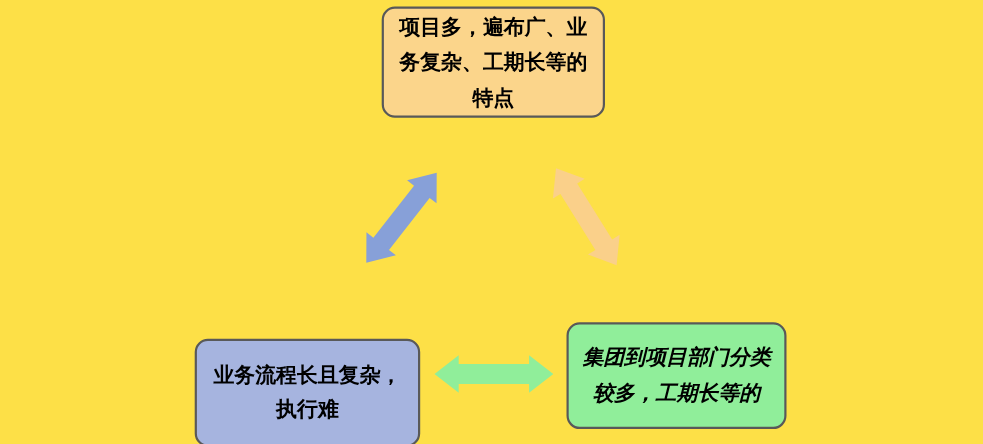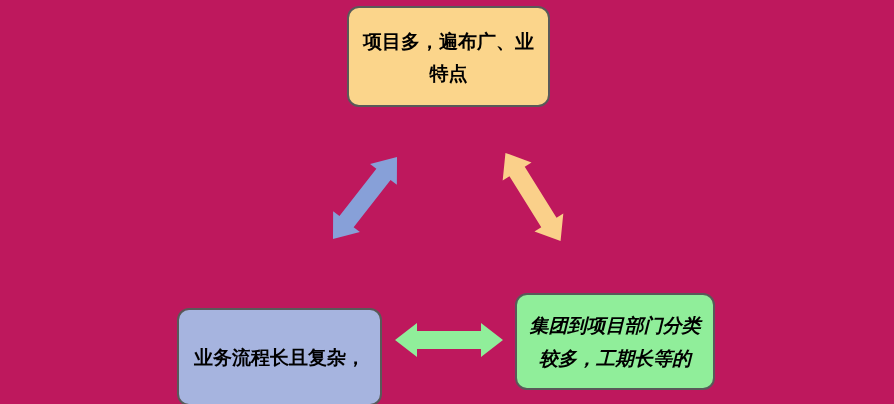--- a/index.html
+++ b/index.html
@@ -5,21 +5,21 @@
   html, body {
     margin: 0;
     padding: 0;
     background: #ffffff;
     font-family: "DejaVu Sans", sans-serif;
   }
   .canvas {
     position: relative;
     width: 894px;
     height: 404px;
-    background: #be185d;
+    background: #fde047;
     overflow: hidden;
   }
   .arrow-layer {
     position: absolute;
     left: 0;
     top: 0;
     width: 894px;
     height: 404px;
   }
   .node {
@@ -83,25 +83,27 @@
       <polygon points="-52,0 -30,-17 -30,-9 30,-9 30,-17 52,0 30,17 30,9 -30,9 -30,17" fill="#FAD08A"></polygon>
     </g>
 
     <g transform="translate(449,340)">
       <polygon points="-54,0 -32,-17 -32,-9 32,-9 32,-17 54,0 32,17 32,9 -32,9 -32,17" fill="#90EE9A"></polygon>
     </g>
   </svg>
 
   <div class="node node-top" style="background-color: rgb(251, 213, 139);">
     <div class="line">项目多，遍布广、业</div>
+    <div class="line">务复杂、工期长等的</div>
     <div class="line">特点</div>
   </div>
 
   <div class="node node-bottom-left" style="background-color: rgb(166, 180, 223);">
     <div class="line">业务流程长且复杂，</div>
+    <div class="line">执行难</div>
   </div>
 
   <div class="node node-bottom-right" style="background-color: rgb(144, 238, 154); font-style: italic;">
     <div class="line">集团到项目部门分类</div>
     <div class="line">较多，工期长等的</div>
   </div>
 
 </div>
 
 </body></html>

